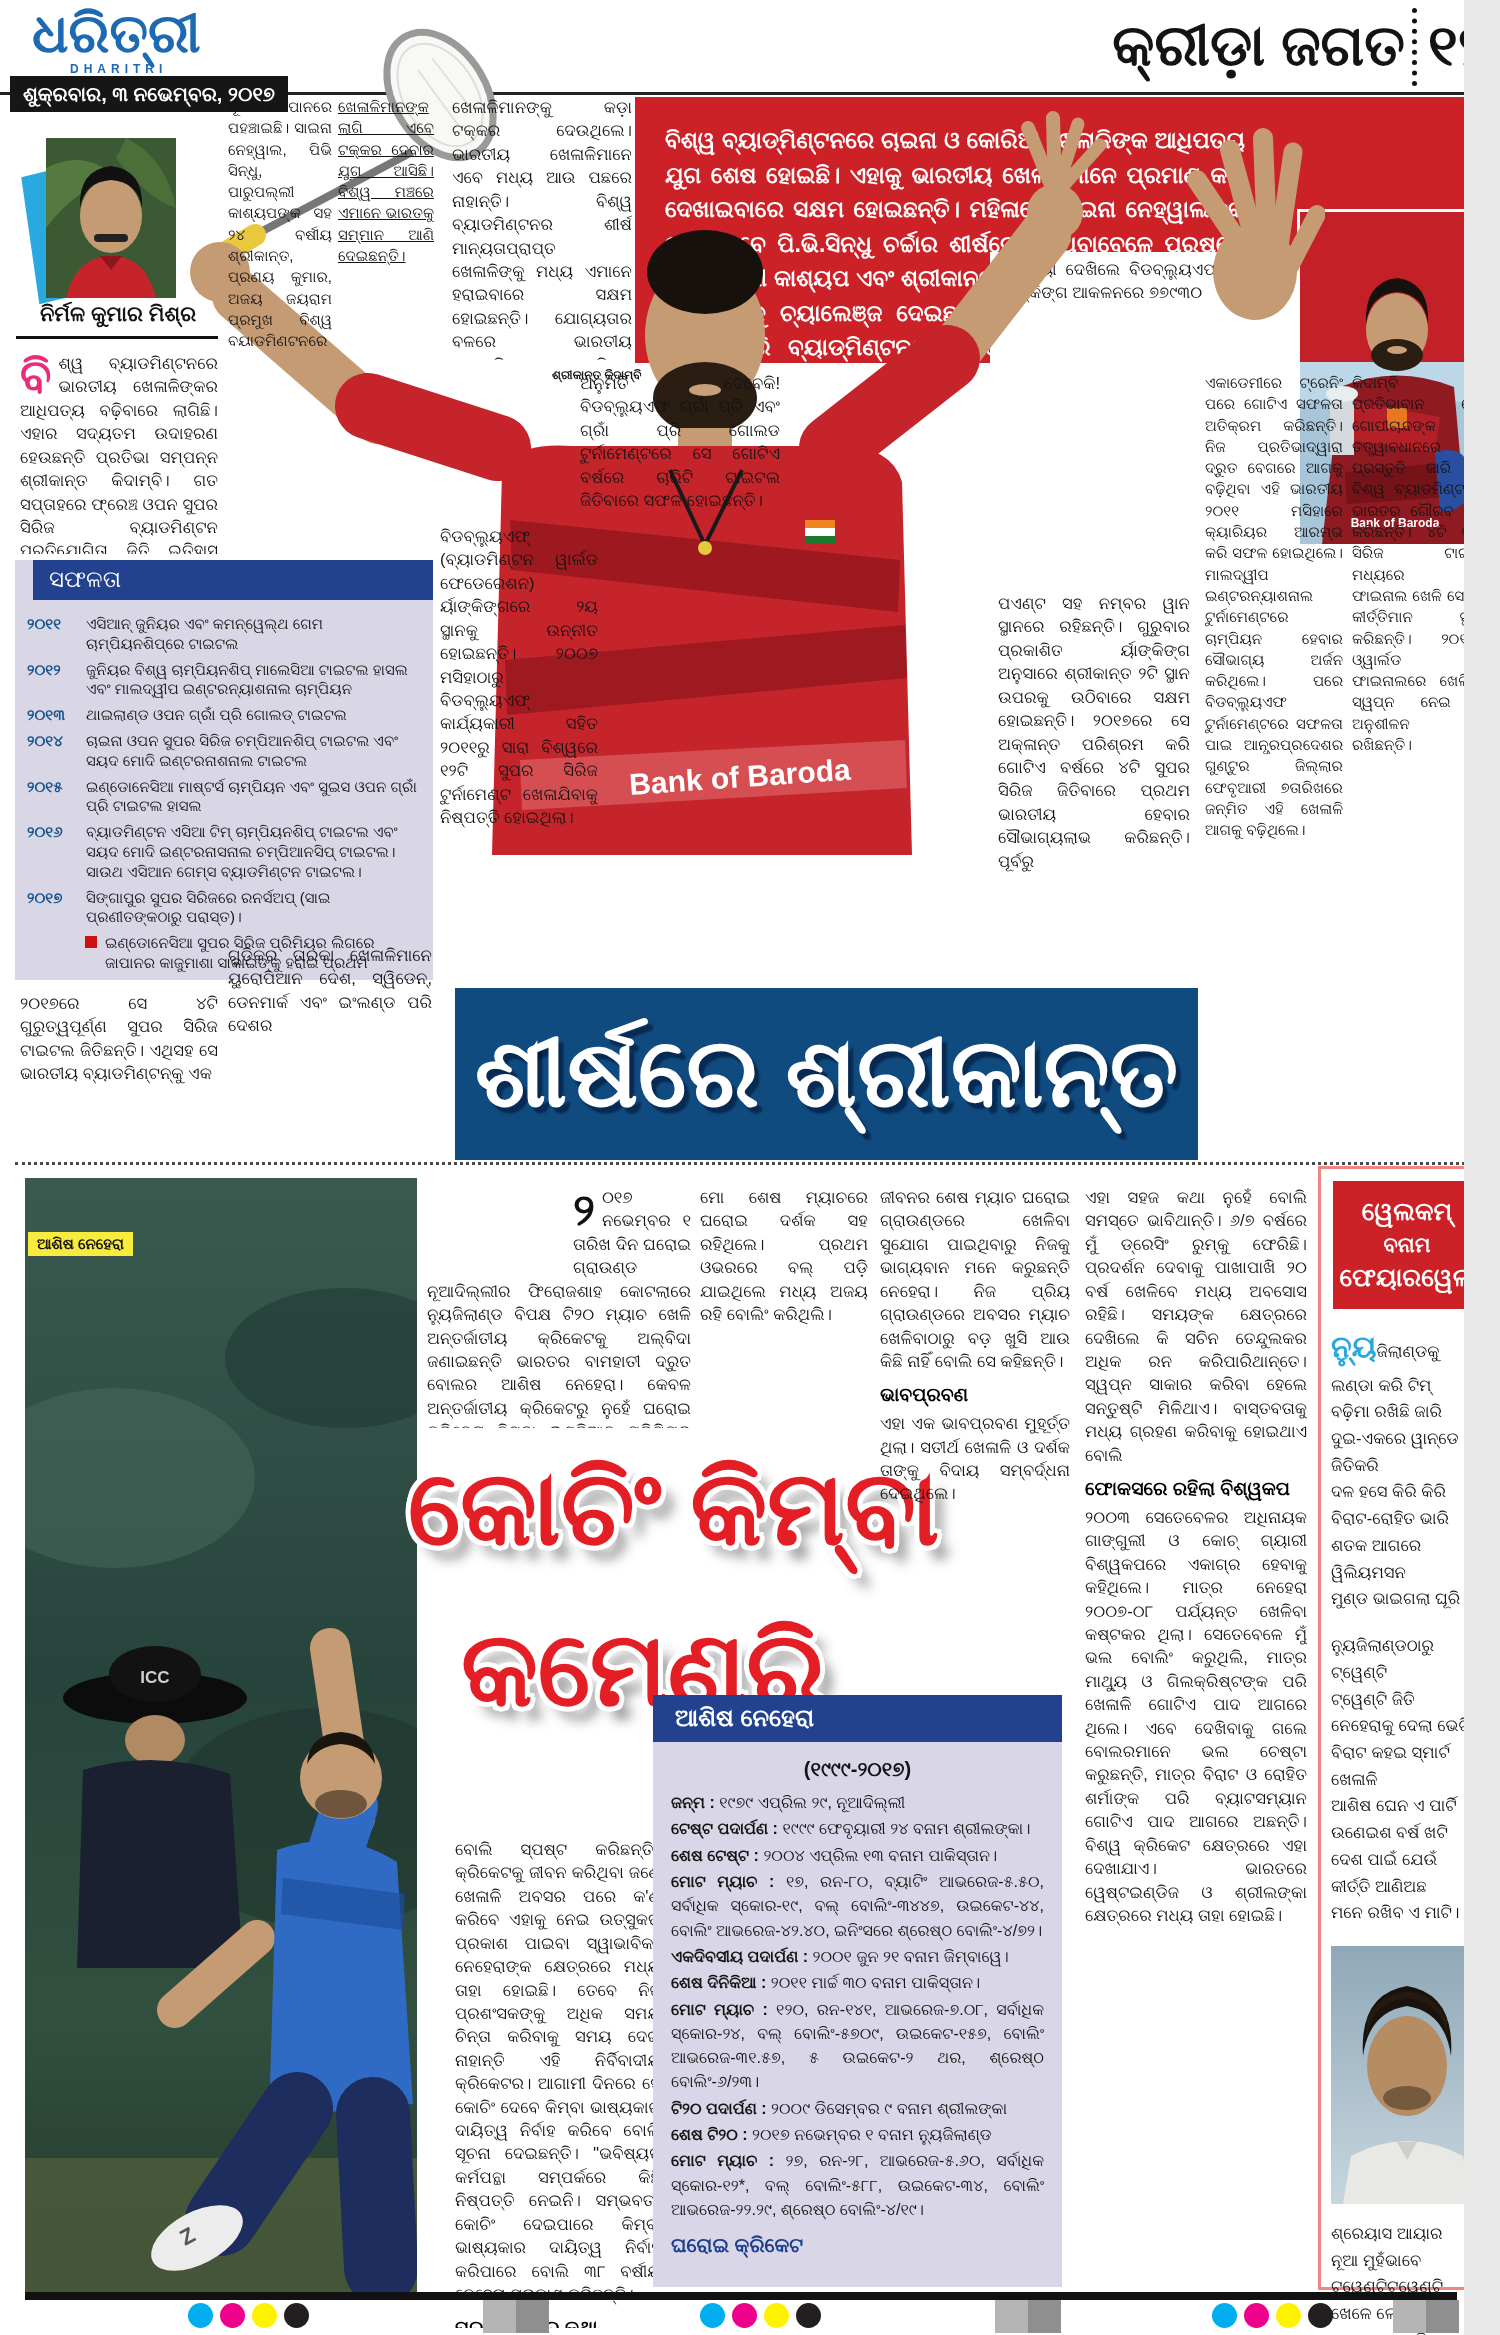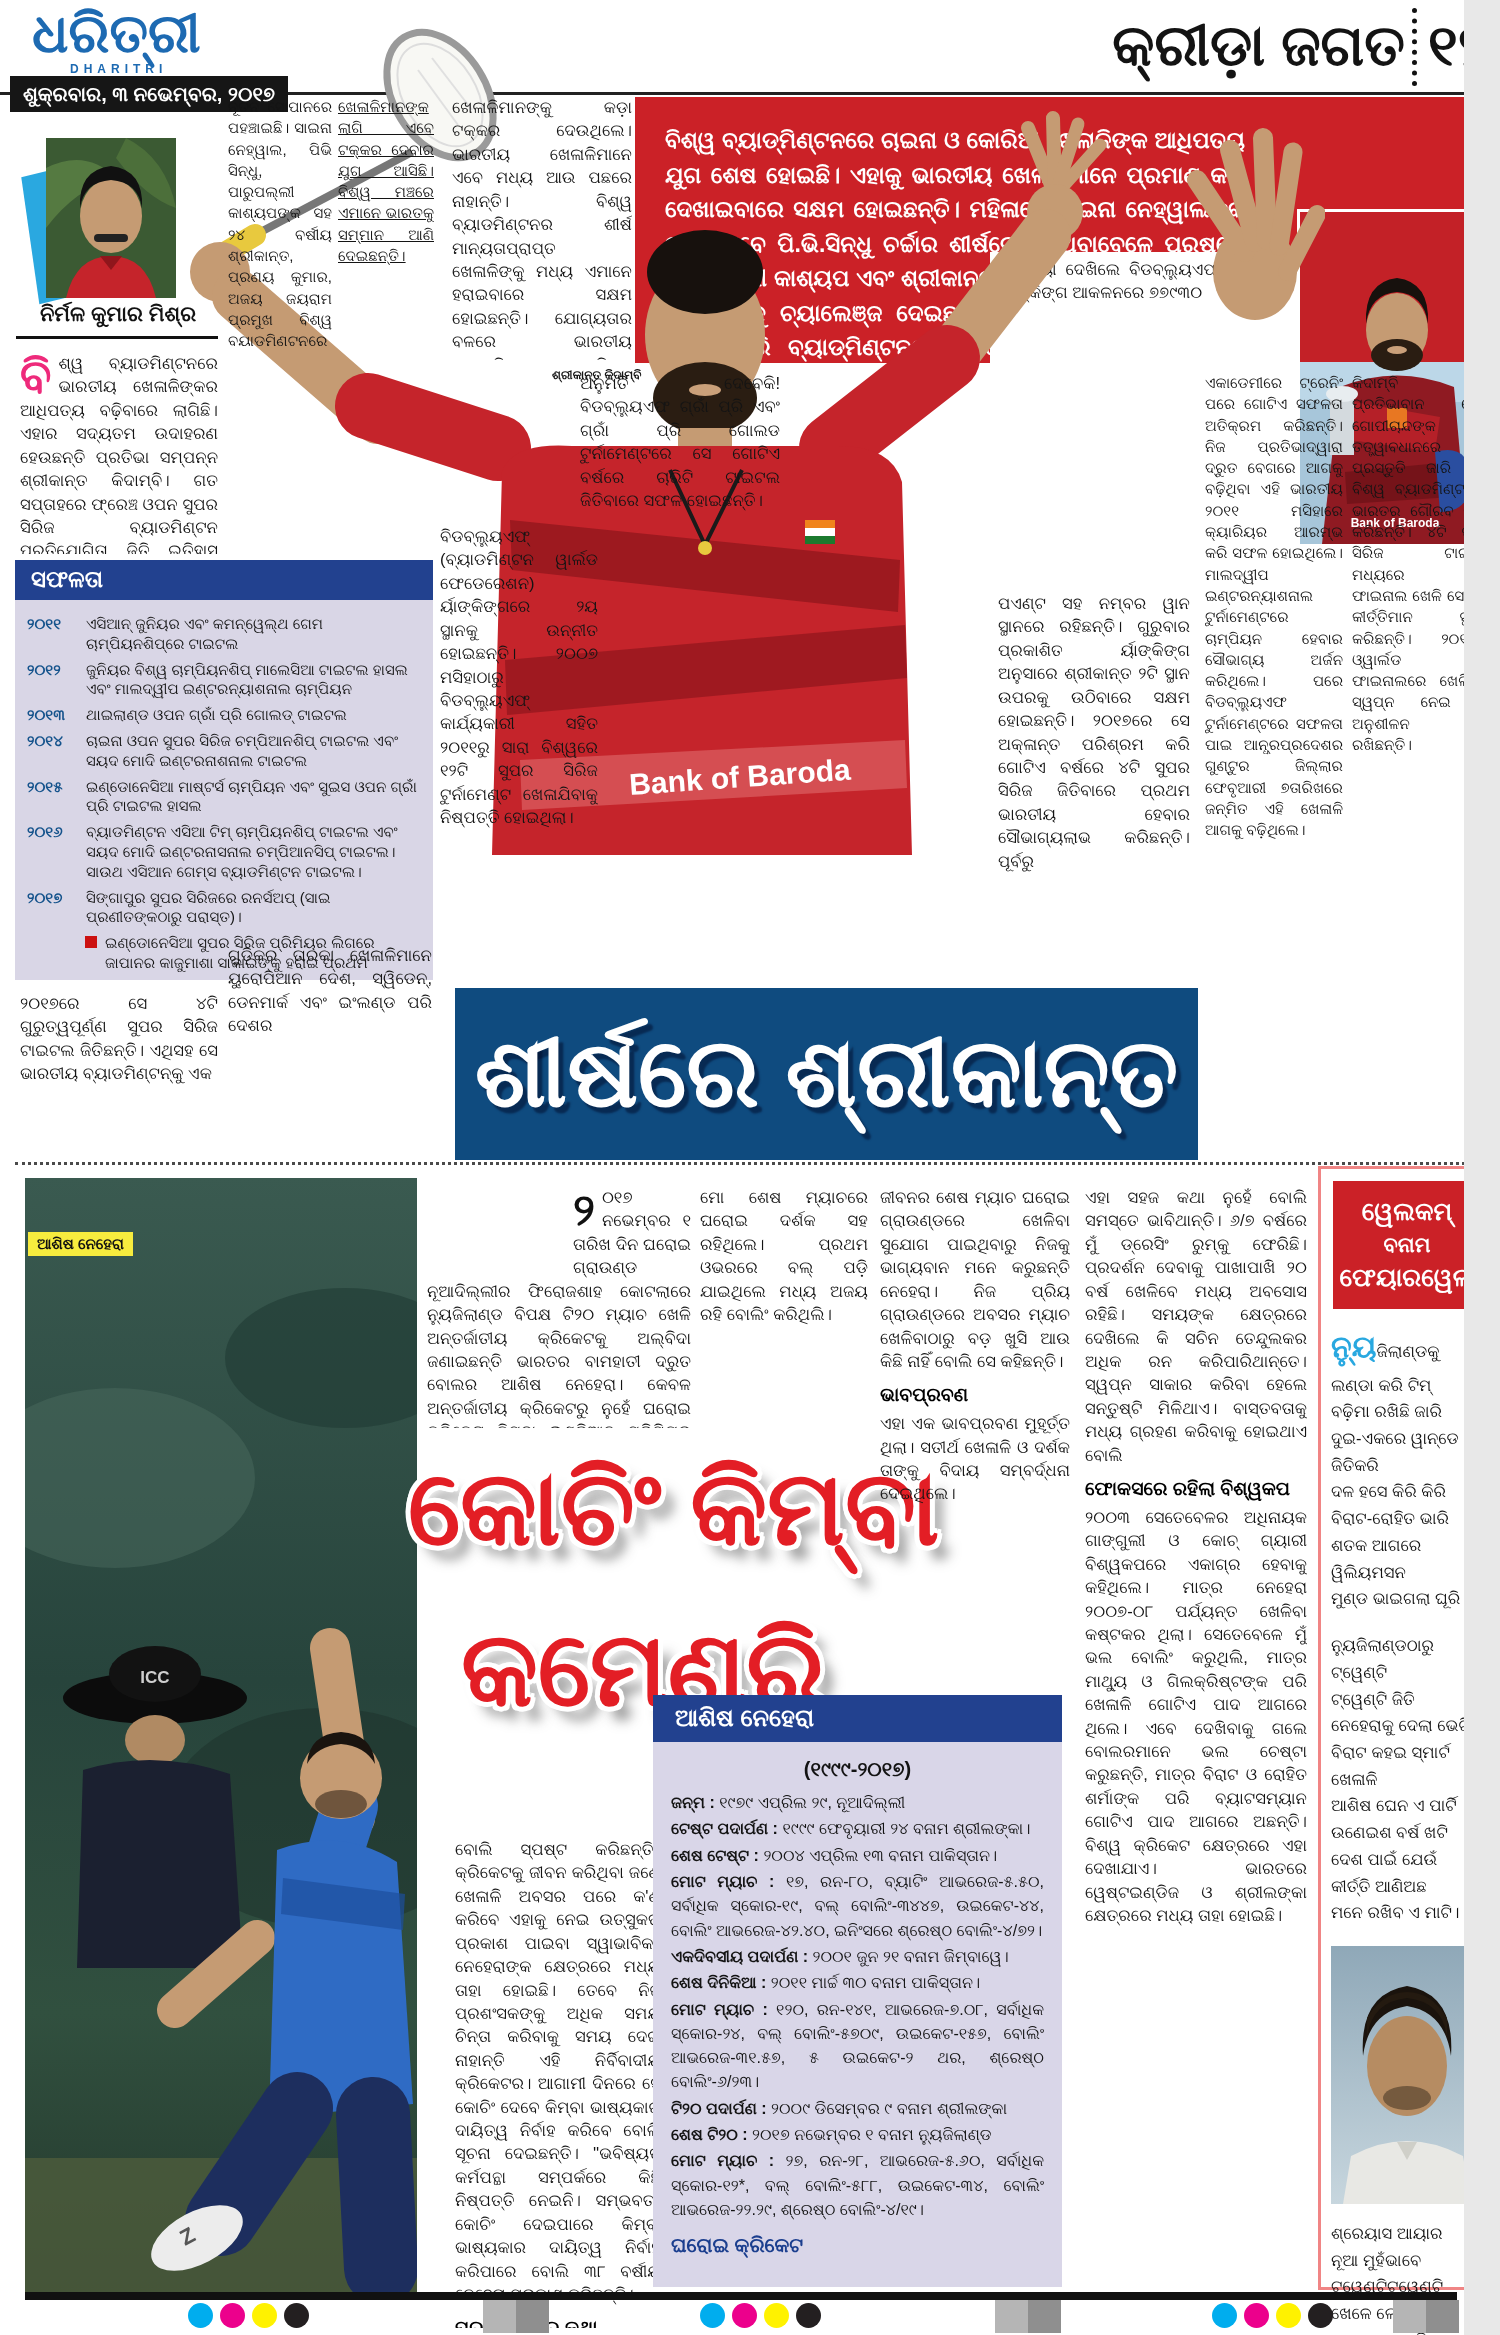--- a/index.html
+++ b/index.html
@@ -24,21 +24,21 @@
   
   .para-blue{background:#2aa8e0;transform:skewY(-6deg) rotate(-8deg);}
   .colname{font-weight:bold;font-size:21px;text-align:center;}
   .namerule{background:#111;}
   .dropcap{float:left;font-weight:bold;line-height:.85;margin:5px 7px 0 0;}
   .dc-pink{color:#ee2a7b;font-size:46px;}
   .dc-black{color:#111;font-size:44px;}
   .dc-blue{color:#29a8e0;font-weight:bold;font-size:30px;}
   
   .sbox{background:#d9d6e6;}
-  .sbox-h{background:#22418f;color:#fff;font-weight:bold;font-size:23px;padding:6px 16px 7px 16px;}
+  .sbox-h{background:#22418f;color:#fff;font-weight:normal;font-size:23px;padding:6px 16px 7px 16px;margin-left:18px;}
   .s-item{display:flex;gap:9px;font-size:15px;line-height:1.32;margin:6px 0;text-align:left;}
   .s-year{color:#15538c;font-weight:bold;min-width:50px;flex:none;}
   .s-sub{display:flex;gap:8px;margin:5px 0 5px 58px;font-size:15px;line-height:1.3;text-align:left;}
   .sq{width:12px;height:12px;background:#cc1111;margin-top:3px;flex:none;}
   
   .blue-head{background:#0f4b7f;color:#fff;display:flex;align-items:center;justify-content:center;
              font-weight:bold;font-size:96px;white-space:nowrap;
              text-shadow:5px 6px 2px rgba(0,10,40,.5);}
   .red-head{color:#e31e25;font-weight:bold;font-size:104px;line-height:1.55;text-align:center;white-space:nowrap;
             text-shadow:-4px -4px 0 #fff,4px -4px 0 #fff,-4px 4px 0 #fff,4px 4px 0 #fff,

